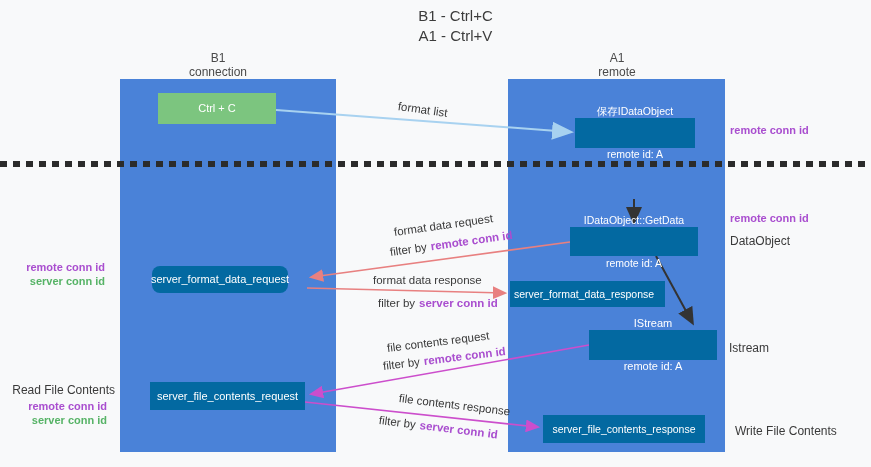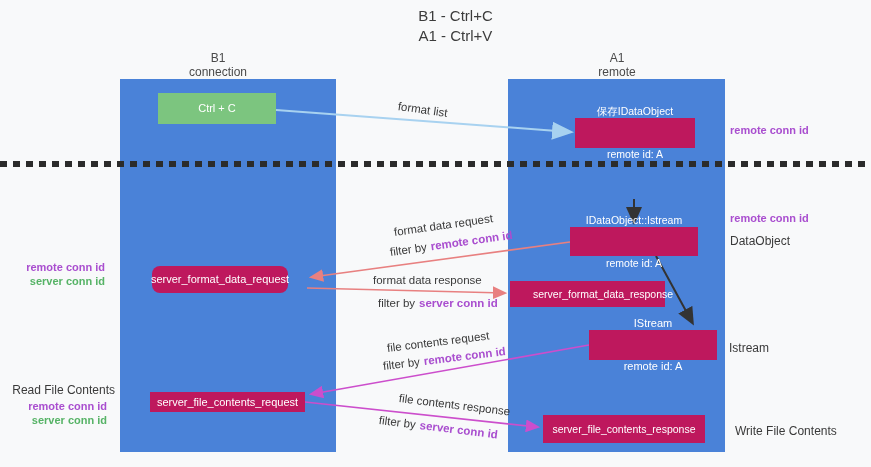--- a/index.html
+++ b/index.html
@@ -8,22 +8,22 @@
   .abs{position:absolute;}
   .title{left:0;right:0;top:6px;text-align:center;font-size:15px;color:#3c3c3c;line-height:20px;margin-left:40px;}
   .colhead{text-align:center;font-size:12px;color:#4a4a4a;line-height:14px;}
   .column{background:#4a82d8;z-index:1;}
   .dash{left:0;top:161px;width:871px;height:6px;z-index:4;
         background:repeating-linear-gradient(90deg,#2b2b2b 0 7px,transparent 7px 13px);}
   svg.wires{left:0;top:0;z-index:5;pointer-events:none;}
   .node{z-index:6;display:flex;flex-direction:column;align-items:center;justify-content:center;
         color:#ffffff;font-size:11px;line-height:13px;text-align:left;white-space:nowrap;}
   .green{background:#7cc57f;}
-  .orange{background:#be185d;gap:30px;}
-  .node.left-text{align-items:flex-start;padding-left:23px;box-sizing:border-box;}
+  .orange{background:#0369a1;gap:30px;}
+  .node.left-text{align-items:flex-start;padding-left:4px;box-sizing:border-box;}
   .elabel{z-index:7;font-size:11.5px;color:#3a3a3a;white-space:nowrap;transform-origin:left center;}
   .hl-purple{color:#a94ecf;font-weight:bold;}
   .fb{margin-right:4px;}
   .side{z-index:7;font-size:12px;color:#3a3a3a;white-space:nowrap;}
   .side-bold-purple{font-size:11px;font-weight:bold;color:#a94ecf;}
   .side-bold-green{font-size:11px;font-weight:bold;color:#56b366;}
   .ralign{text-align:right;}
 </style>
 </head>
 <body>
@@ -77,38 +77,38 @@
     <div>Ctrl + C</div>
   </div>
 
   <div class="abs node orange" style="left:575px;top:118px;width:120px;height:30px;font-size:10.5px;">
     <div>保存IDataObject</div>
     <div>remote id: A</div>
   </div>
 
 
   <div class="abs node orange" style="left:570px;top:227px;width:128px;height:29px;font-size:10.5px;">
-    <div>IDataObject::Istream</div>
+    <div>IDataObject::GetData</div>
     <div>remote id: A</div>
   </div>
 
   <div class="abs node orange" style="left:152px;top:266px;width:136px;height:27px;border-radius:8px;">
     <div>server_format_data_request</div>
   </div>
 
   <div class="abs node orange left-text" style="left:510px;top:281px;width:155px;height:26px;font-size:10.5px;">
     <div>server_format_data_response</div>
   </div>
 
   <div class="abs node orange" style="left:589px;top:330px;width:128px;height:30px;">
     <div>IStream</div>
     <div>remote id: A</div>
   </div>
 
-  <div class="abs node orange" style="left:150px;top:392px;width:155px;height:20px;">
+  <div class="abs node orange" style="left:150px;top:382px;width:155px;height:28px;">
     <div>server_file_contents_request</div>
   </div>
 
   <div class="abs node orange" style="left:543px;top:415px;width:162px;height:28px;font-size:10.5px;">
     <div>server_file_contents_response</div>
   </div>
 
   <div class="abs elabel" style="left:398px;top:100px;transform:rotate(8deg);">format list</div>
 
   <div class="abs elabel" style="left:394px;top:226px;transform:rotate(-8deg);">format data request</div>

